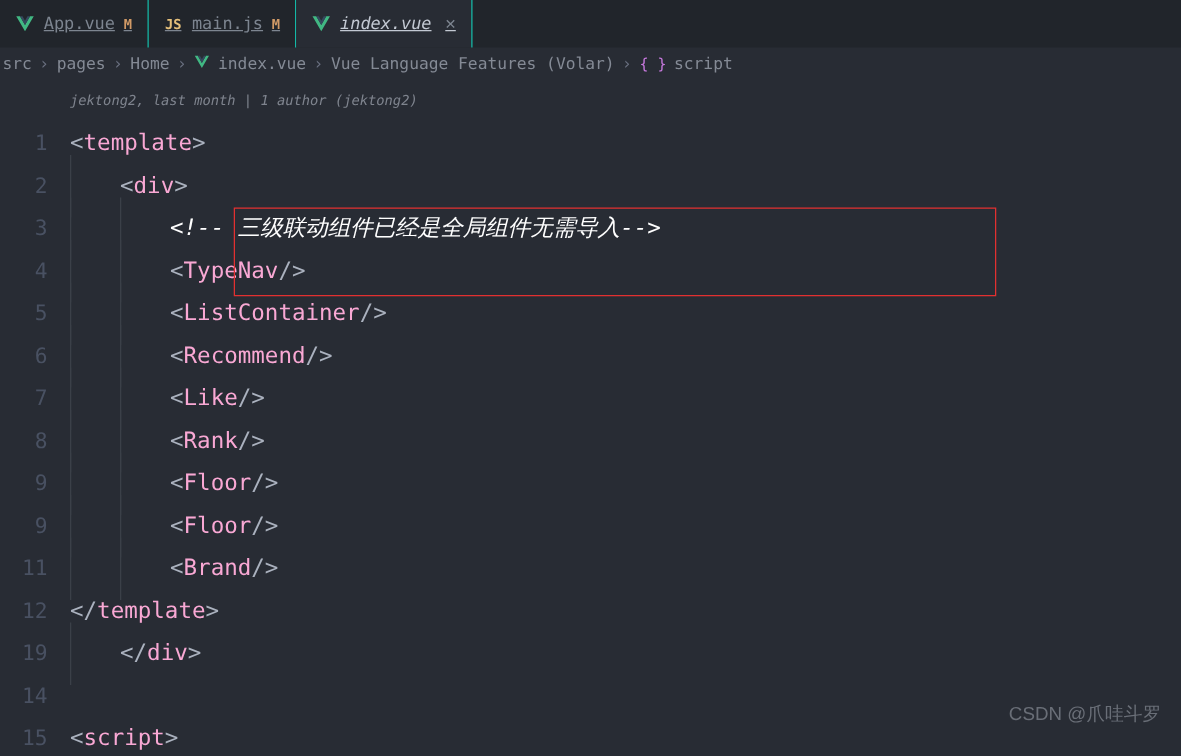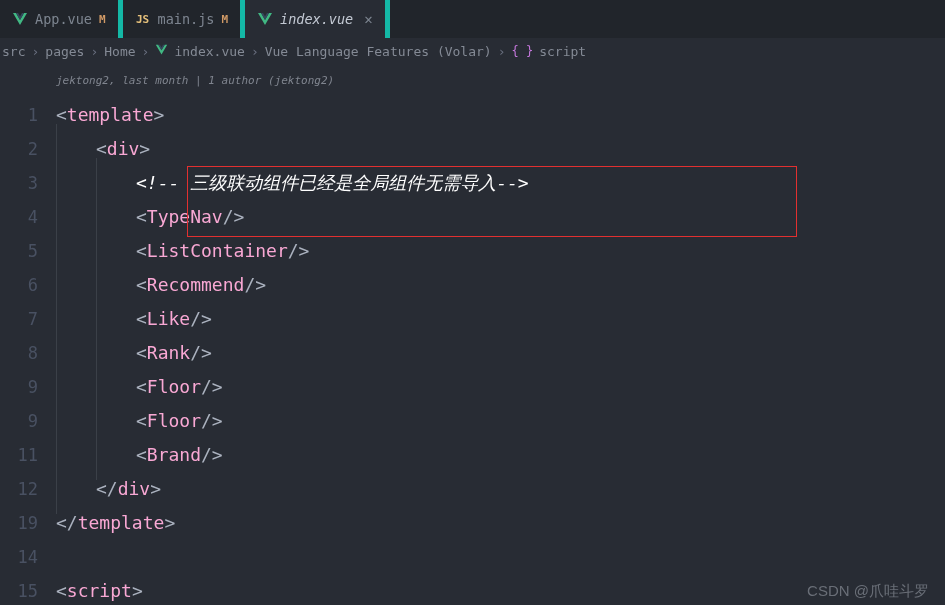--- a/index.html
+++ b/index.html
@@ -20,21 +20,22 @@
       height: 38px;
     }
     .tab {
       display: flex;
       align-items: center;
       padding: 0 12px;
       gap: 7px;
       font-size: 13.5px;
       color: #7d8590;
       cursor: pointer;
-      border-right: 5px solid #14b8a6;
+      border-right: 1px solid #14b8a6;
+      text-decoration: underline;
     }
     .tab.active {
       background: #282c34;
       color: #c3c9d3;
     }
     .tab .icon { width: 16px; height: 16px; display: flex; align-items: center; justify-content: center; }
     .tab .vue-icon { color: #41b883; font-weight: bold; font-size: 14px; }
     .tab .js-icon { color: #e5c07b; font-weight: bold; font-size: 11px; }
     .tab .modified { color: #d19a66; font-size: 11px; font-weight: bold; }
     .tab .italic { font-style: italic; }
@@ -99,21 +100,21 @@
     .highlight-box {
       position: absolute;
       border: 1.5px solid #e23030;
       pointer-events: none;
     }
     
     
     .watermark {
       position: absolute;
       right: 16px;
-      bottom: 4px;
+      bottom: 24px;
       color: #7a7f88;
       font-size: 15px;
       font-family: sans-serif;
       opacity: 0.8;
     }
   </style>
 </head>
 <body>
 
 <div class="tab-bar">
@@ -191,20 +192,20 @@
       <div class="line"><span class="indent-guide">    </span><span class="tag-bracket">&lt;</span><span class="tag-name">div</span><span class="tag-bracket">&gt;</span></div>
       <div class="line"><span class="indent-guide">    </span><span class="indent-guide">    </span><span class="comment">&lt;!-- 三级联动组件已经是全局组件无需导入--&gt;</span></div>
       <div class="line"><span class="indent-guide">    </span><span class="indent-guide">    </span><span class="tag-bracket">&lt;</span><span class="tag-name">TypeNav</span><span class="tag-bracket">/&gt;</span></div>
       <div class="line"><span class="indent-guide">    </span><span class="indent-guide">    </span><span class="tag-bracket">&lt;</span><span class="tag-name">ListContainer</span><span class="tag-bracket">/&gt;</span></div>
       <div class="line"><span class="indent-guide">    </span><span class="indent-guide">    </span><span class="tag-bracket">&lt;</span><span class="tag-name">Recommend</span><span class="tag-bracket">/&gt;</span></div>
       <div class="line"><span class="indent-guide">    </span><span class="indent-guide">    </span><span class="tag-bracket">&lt;</span><span class="tag-name">Like</span><span class="tag-bracket">/&gt;</span></div>
       <div class="line"><span class="indent-guide">    </span><span class="indent-guide">    </span><span class="tag-bracket">&lt;</span><span class="tag-name">Rank</span><span class="tag-bracket">/&gt;</span></div>
       <div class="line"><span class="indent-guide">    </span><span class="indent-guide">    </span><span class="tag-bracket">&lt;</span><span class="tag-name">Floor</span><span class="tag-bracket">/&gt;</span></div>
       <div class="line"><span class="indent-guide">    </span><span class="indent-guide">    </span><span class="tag-bracket">&lt;</span><span class="tag-name">Floor</span><span class="tag-bracket">/&gt;</span></div>
       <div class="line"><span class="indent-guide">    </span><span class="indent-guide">    </span><span class="tag-bracket">&lt;</span><span class="tag-name">Brand</span><span class="tag-bracket">/&gt;</span></div>
+      <div class="line"><span class="tag-bracket">&lt;/</span><span class="tag-name">template</span><span class="tag-bracket">&gt;</span></div>
       <div class="line"><span class="indent-guide">    </span><span class="tag-bracket">&lt;/</span><span class="tag-name">div</span><span class="tag-bracket">&gt;</span></div>
-      <div class="line"><span class="tag-bracket">&lt;/</span><span class="tag-name">template</span><span class="tag-bracket">&gt;</span></div>
       <div class="line">&nbsp;</div>
       <div class="line"><span class="tag-bracket">&lt;</span><span class="tag-name">script</span><span class="tag-bracket">&gt;</span></div>
     </div>
 </div>
 
 <div class="watermark">CSDN @爪哇斗罗</div>
 
 </body></html>

